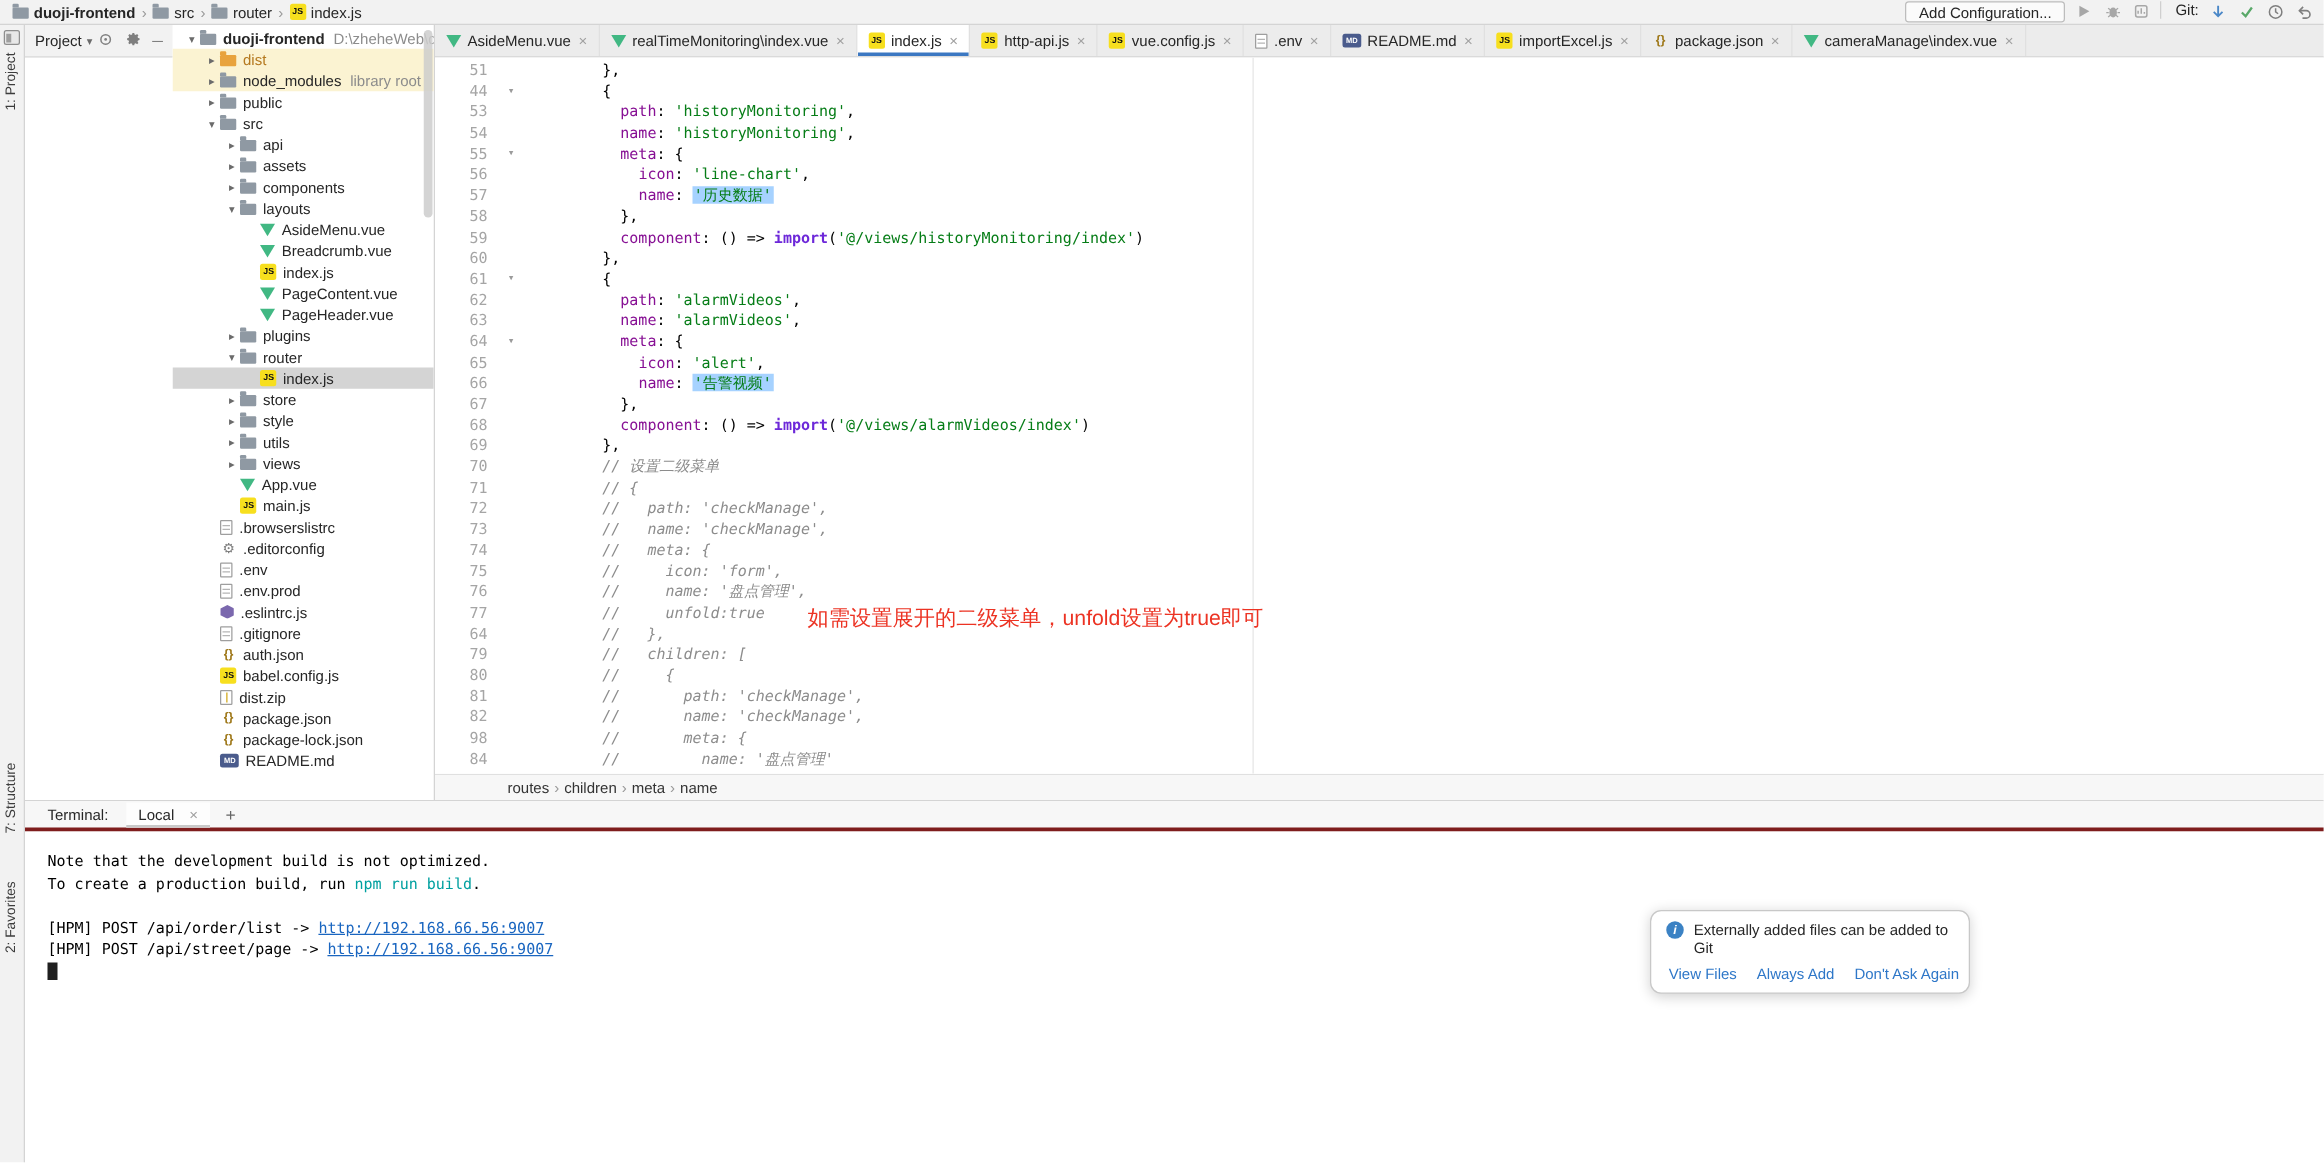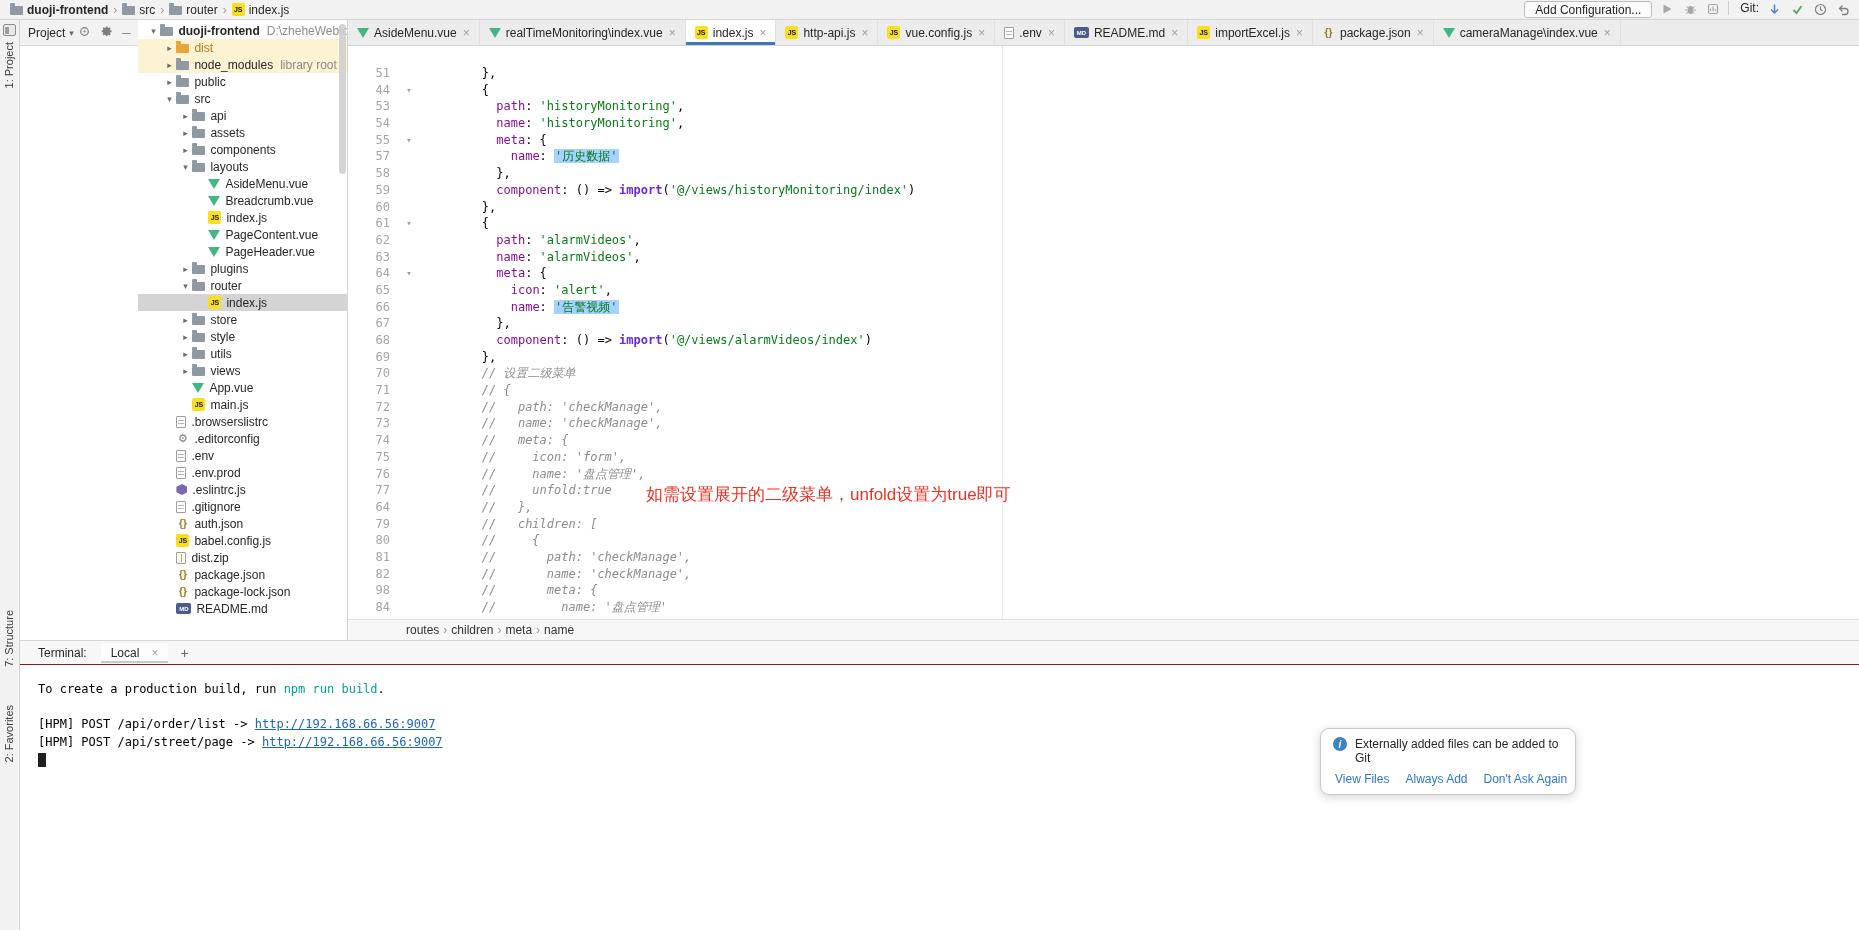--- a/index.html
+++ b/index.html
@@ -67,42 +67,42 @@
   
   .ed-col{flex:1;display:flex;flex-direction:column;min-width:0}
   .tabbar{height:26px;min-height:26px;background:#ececec;border-bottom:1px solid #d4d4d4;display:flex;align-items:stretch;overflow:hidden}
   .tab{display:flex;align-items:center;padding:0 9px;border-right:1px solid #e0e0e0;cursor:default;background:transparent}
   .tab .fi{margin-right:5px}
   .tab-label{color:#262626;white-space:nowrap}
   .tab-close{color:#a0a0a0;margin-left:6px;font-size:12px}
   .tab.active{background:#fff;box-shadow:inset 0 -3px 0 #3c78c2}
   .editor{flex:1;min-height:0;position:relative;background:#fff;overflow:hidden;
           font-family:"DejaVu Sans Mono",monospace;font-size:12px;line-height:16.7px}
-  .code{padding-top:19px;position:relative;z-index:1}
+  .code{padding-top:2px;position:relative;z-index:1}
   .cl{height:16.7px;display:flex;white-space:pre}
   .ln{width:46px;min-width:46px;text-align:right;color:#a5a5a5;padding-right:4px}
   .foldc{width:30px;min-width:30px;text-align:center;color:#9b9b9b;font-size:9px}
   .codetext{white-space:pre}
   .cm-t{color:#000}
   .cm-prop{color:#871094}
   .cm-str{color:#067d17}
   .cm-kw{color:#6d28d9;font-weight:bold}
   .cm-cmt{color:#8c8c8c;font-style:italic}
   .cm-hl{color:#067d17;background:#a6d2ff;padding:0 1px}
   .margin-guide{position:absolute;top:0;bottom:0;left:calc(76px + 80ch);width:1px;background:#e6e6e6;z-index:0}
   .annotation{position:absolute;left:298px;top:441px;z-index:2;color:#ec3323;font-size:17px;
               font-family:"Liberation Sans",sans-serif;white-space:nowrap}
   .ed-crumbs{height:21px;min-height:21px;background:#f7f7f7;border-top:1px solid #e0e0e0;
              display:flex;align-items:center;padding-left:56px;gap:2px}
   .edc-item{color:#333;padding:0 2px;cursor:default}
   .edc-sep{color:#999}
 
   
   .terminal{flex:1;border-top:1px solid #d4d4d4;display:flex;flex-direction:column;background:#fff}
-  .term-tabs{height:24px;min-height:24px;background:#f7f7f7;border-bottom:1px solid #7f1d1d;
+  .term-tabs{height:24px;min-height:24px;background:#f7f7f7;border-bottom:3px solid #7f1d1d;
              display:flex;align-items:center;padding-left:18px}
   .term-label{margin-right:14px}
   .term-tab{display:inline-flex;align-items:center;gap:6px;padding:3px 10px;box-shadow:inset 0 -2px 0 #c8c8c8;background:#fdfdfd}
   .term-plus{color:#666;margin-left:12px;font-size:14px}
   .term-body{flex:1;padding:16px 0 0 18px;font-family:"DejaVu Sans Mono",monospace;font-size:12px;
              line-height:17.5px;color:#000}
   .tline{min-height:17.5px;white-space:pre}
   .tm-t{color:#000}
   .tm-cmd{color:#00a0a0}
   .tm-link{color:#1a66c0;text-decoration:underline;cursor:pointer}
@@ -454,20 +454,21 @@
               </div>
             </div>
           <div class="editor">
             <div class="margin-guide"></div>
             <div class="code">
                 <div class="cl"><span class="ln">51</span><span class="foldc"></span><span class="codetext"><span class="cm-t">        },</span></span></div>
                 <div class="cl"><span class="ln">44</span><span class="foldc">▾</span><span class="codetext"><span class="cm-t">        {</span></span></div>
                 <div class="cl"><span class="ln">53</span><span class="foldc"></span><span class="codetext"><span class="cm-t">          </span><span class="cm-prop">path</span><span class="cm-t">: </span><span class="cm-str">'historyMonitoring'</span><span class="cm-t">,</span></span></div>
                 <div class="cl"><span class="ln">54</span><span class="foldc"></span><span class="codetext"><span class="cm-t">          </span><span class="cm-prop">name</span><span class="cm-t">: </span><span class="cm-str">'historyMonitoring'</span><span class="cm-t">,</span></span></div>
                 <div class="cl"><span class="ln">55</span><span class="foldc">▾</span><span class="codetext"><span class="cm-t">          </span><span class="cm-prop">meta</span><span class="cm-t">: {</span></span></div>
+                <div class="cl"><span class="ln">56</span><span class="foldc"></span><span class="codetext"><span class="cm-t">            </span><span class="cm-prop">icon</span><span class="cm-t">: </span><span class="cm-str">'line-chart'</span><span class="cm-t">,</span></span></div>
                 <div class="cl"><span class="ln">57</span><span class="foldc"></span><span class="codetext"><span class="cm-t">            </span><span class="cm-prop">name</span><span class="cm-t">: </span><span class="cm-hl">'历史数据'</span></span></div>
                 <div class="cl"><span class="ln">58</span><span class="foldc"></span><span class="codetext"><span class="cm-t">          },</span></span></div>
                 <div class="cl"><span class="ln">59</span><span class="foldc"></span><span class="codetext"><span class="cm-t">          </span><span class="cm-prop">component</span><span class="cm-t">: () =&gt; </span><span class="cm-kw">import</span><span class="cm-t">(</span><span class="cm-str">'@/views/historyMonitoring/index'</span><span class="cm-t">)</span></span></div>
                 <div class="cl"><span class="ln">60</span><span class="foldc"></span><span class="codetext"><span class="cm-t">        },</span></span></div>
                 <div class="cl"><span class="ln">61</span><span class="foldc">▾</span><span class="codetext"><span class="cm-t">        {</span></span></div>
                 <div class="cl"><span class="ln">62</span><span class="foldc"></span><span class="codetext"><span class="cm-t">          </span><span class="cm-prop">path</span><span class="cm-t">: </span><span class="cm-str">'alarmVideos'</span><span class="cm-t">,</span></span></div>
                 <div class="cl"><span class="ln">63</span><span class="foldc"></span><span class="codetext"><span class="cm-t">          </span><span class="cm-prop">name</span><span class="cm-t">: </span><span class="cm-str">'alarmVideos'</span><span class="cm-t">,</span></span></div>
                 <div class="cl"><span class="ln">64</span><span class="foldc">▾</span><span class="codetext"><span class="cm-t">          </span><span class="cm-prop">meta</span><span class="cm-t">: {</span></span></div>
                 <div class="cl"><span class="ln">65</span><span class="foldc"></span><span class="codetext"><span class="cm-t">            </span><span class="cm-prop">icon</span><span class="cm-t">: </span><span class="cm-str">'alert'</span><span class="cm-t">,</span></span></div>
                 <div class="cl"><span class="ln">66</span><span class="foldc"></span><span class="codetext"><span class="cm-t">            </span><span class="cm-prop">name</span><span class="cm-t">: </span><span class="cm-hl">'告警视频'</span></span></div>
@@ -507,20 +508,21 @@
       <div class="terminal">
         <div class="term-tabs">
           <span class="term-label">Terminal:</span>
           <span class="term-tab">
             <span>Local</span>
             <span class="tab-close">×</span>
           </span>
           <span class="term-plus">+</span>
         </div>
         <div class="term-body">
+            <div class="tline"><span class="tm-t">Note that the development build is not optimized.</span></div>
             <div class="tline"><span class="tm-t">To create a production build, run </span><span class="tm-cmd">npm run build</span><span class="tm-t">.</span></div>
             <div class="tline">&nbsp;</div>
             <div class="tline"><span class="tm-t">[HPM] POST /api/order/list -&gt; </span><span class="tm-link">http://192.168.66.56:9007</span></div>
             <div class="tline"><span class="tm-t">[HPM] POST /api/street/page -&gt; </span><span class="tm-link">http://192.168.66.56:9007</span></div>
             <div class="tline"><span class="term-cursor"></span></div>
           </div>
       </div>
     </div>
   </div>
 

